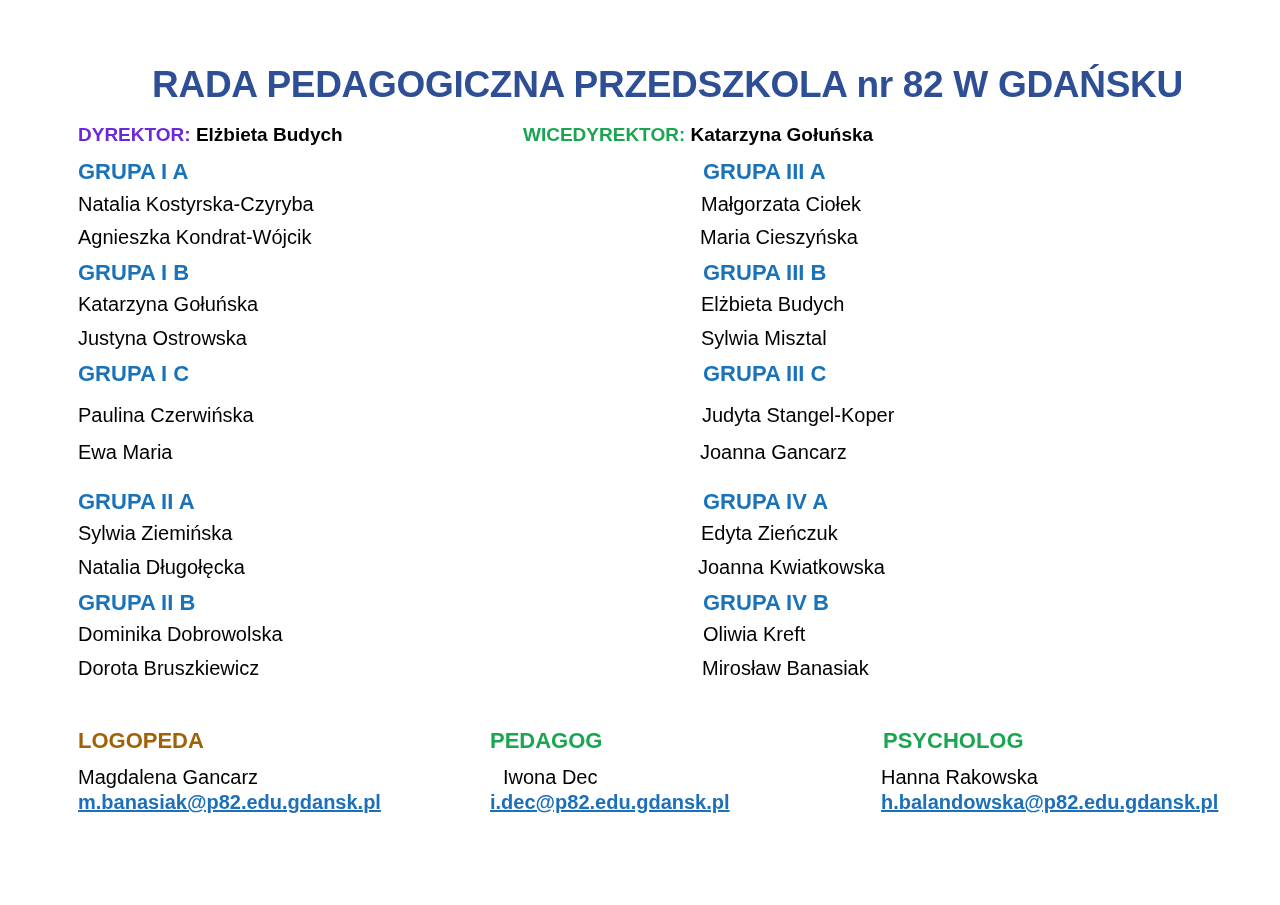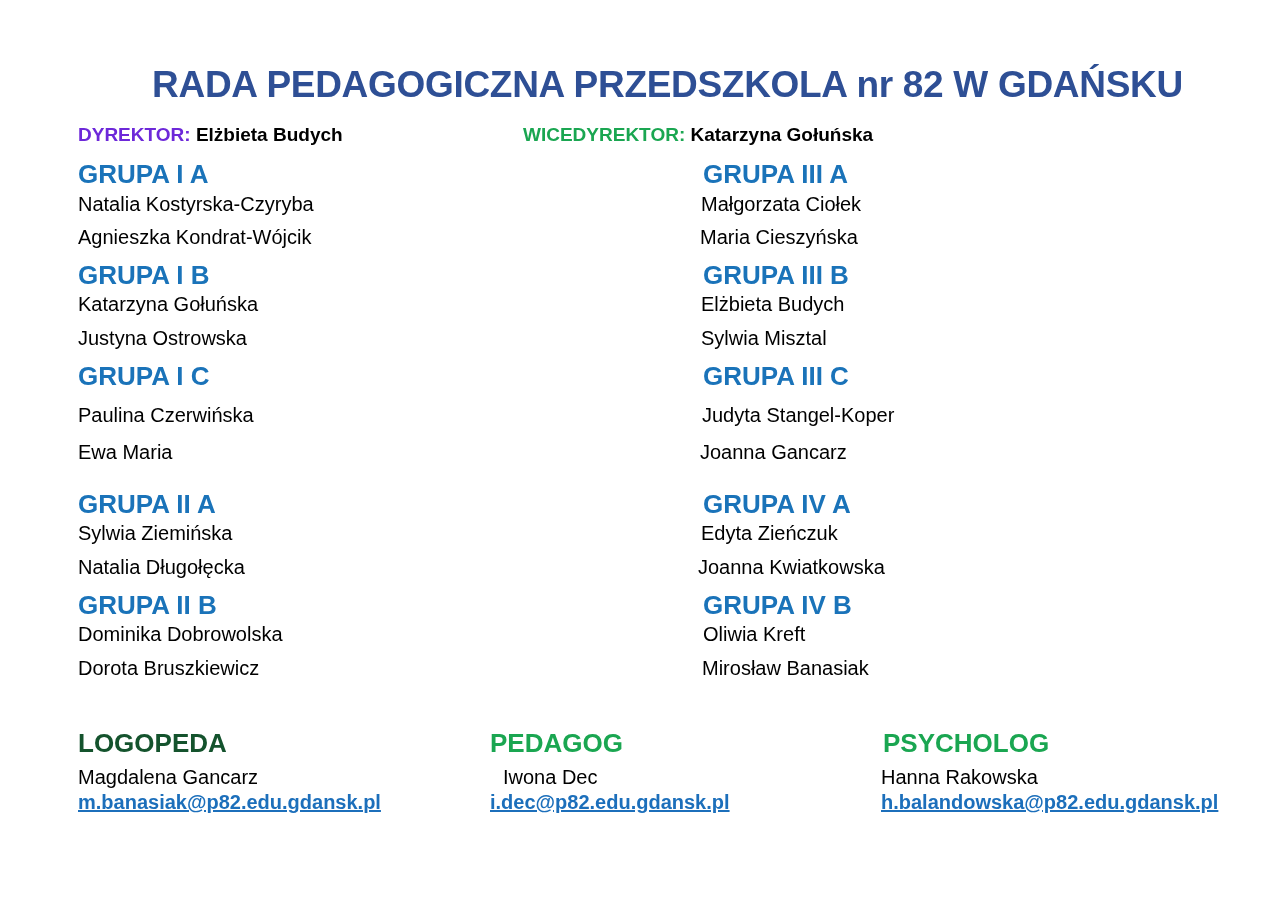--- a/index.html
+++ b/index.html
@@ -4,21 +4,21 @@
 <style>
   html, body { margin:0; padding:0; background:#fff; }
   body { width:1280px; height:905px; position:relative; overflow:hidden;
          font-family:"Liberation Sans", sans-serif; color:#000; }
   .abs { position:absolute; white-space:nowrap;padding-left:35px; }
   .title { left:0; width:1265px; top:64px; text-align:center; font-size:37px;
            font-weight:bold; color:#2e4f95; letter-spacing:-0.3px; }
   .role { font-size:19px; font-weight:bold; }
   .red { color:#6d28d9; }
   .green { color:#1aa651; }
-  .grp { font-size:26px; font-weight:bold; color:#1a73b9; }
+  .grp { font-size:22px; font-weight:bold; color:#1a73b9; }
   .name { font-size:20px; color:#000; }
   .email { font-size:20px; font-weight:bold; color:#1c6fbb; text-decoration:underline; }
 </style>
 </head>
 <body>
 
 <div class="abs title">RADA PEDAGOGICZNA PRZEDSZKOLA nr 82 W GDAŃSKU</div>
 
 <div class="abs role" style="left:43px;top:124px;">
   <span class="red">DYREKTOR:</span>
@@ -62,21 +62,21 @@
 <div class="abs name" style="left:665px;top:441px;">Joanna Gancarz</div>
 
 <div class="abs grp" style="left:668px;top:489px;">GRUPA IV A</div>
 <div class="abs name" style="left:666px;top:522px;">Edyta Zieńczuk</div>
 <div class="abs name" style="left:663px;top:556px;">Joanna Kwiatkowska</div>
 
 <div class="abs grp" style="left:668px;top:590px;">GRUPA IV B</div>
 <div class="abs name" style="left:668px;top:623px;">Oliwia Kreft</div>
 <div class="abs name" style="left:667px;top:657px;">Mirosław Banasiak</div>
 
-<div class="abs grp green" style="left:43px;top:728px;color:#14532d;">LOGOPEDA</div>
+<div class="abs grp green" style="left:43px;top:728px;color:#a16207;">LOGOPEDA</div>
 <div class="abs name" style="left:43px;top:766px;">Magdalena Gancarz</div>
 <a class="abs email" style="left:43px;top:791px;text-align:center;">m.banasiak@p82.edu.gdansk.pl</a>
 
 <div class="abs grp green" style="left:455px;top:728px;color:#1aa651;">PEDAGOG</div>
 <div class="abs name" style="left:468px;top:766px;">Iwona Dec</div>
 <a class="abs email" style="left:455px;top:791px;">i.dec@p82.edu.gdansk.pl</a>
 
 <div class="abs grp green" style="left:848px;top:728px;color:#1aa651;">PSYCHOLOG</div>
 <div class="abs name" style="left:846px;top:766px;">Hanna Rakowska</div>
 <a class="abs email" style="left:846px;top:791px;">h.balandowska@p82.edu.gdansk.pl</a>

